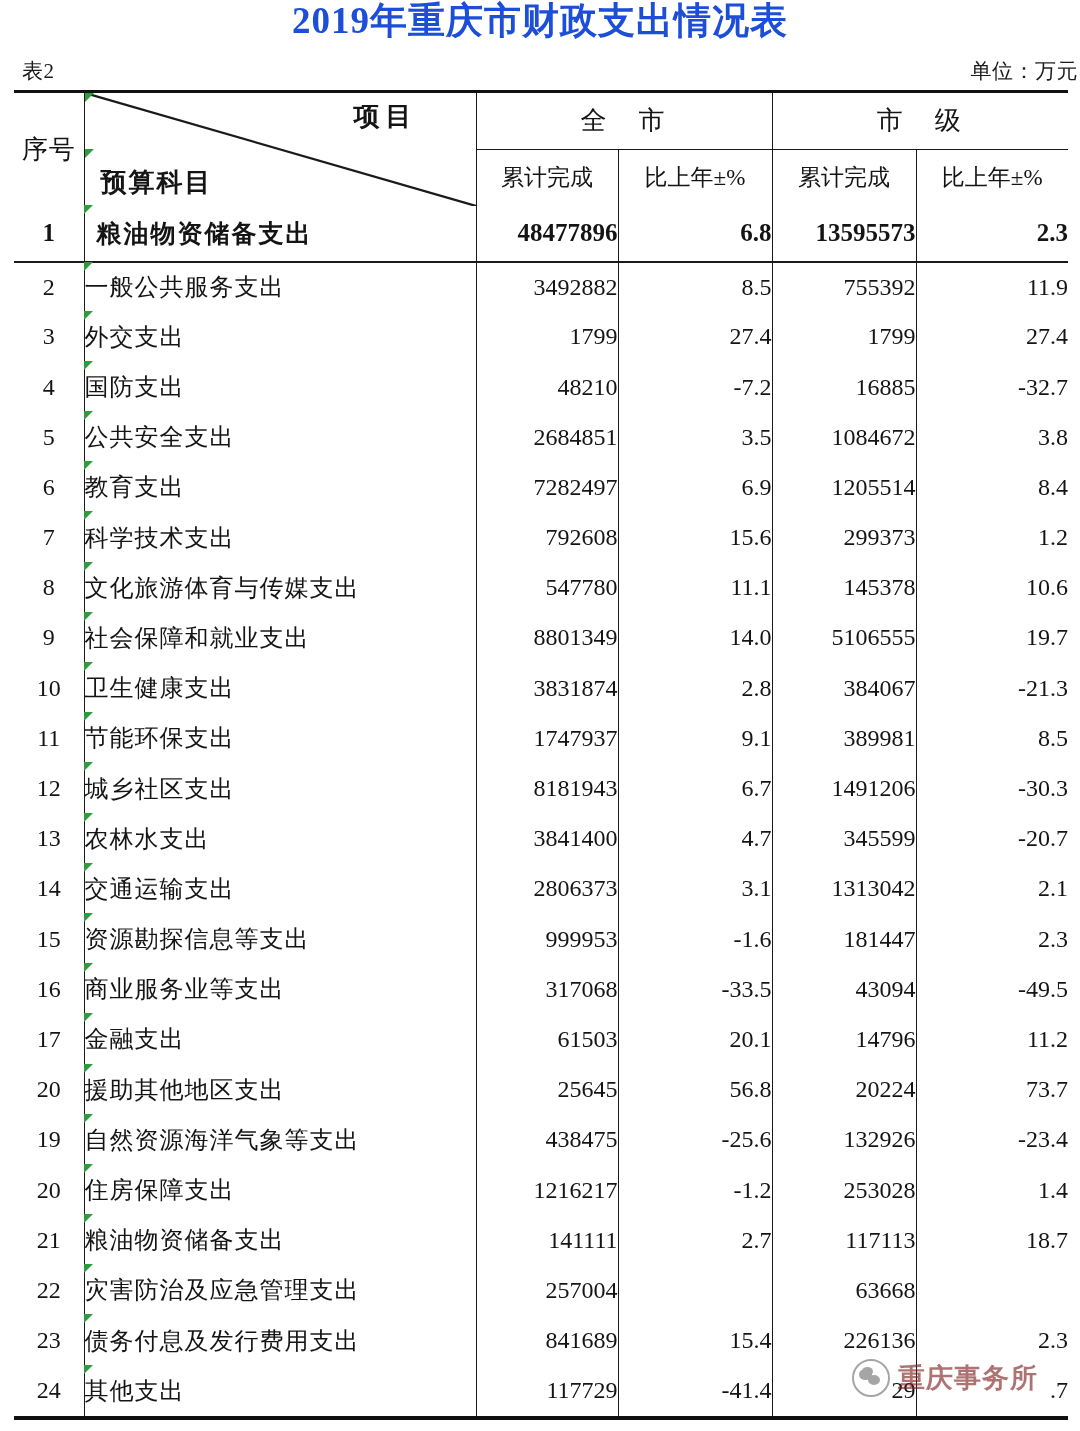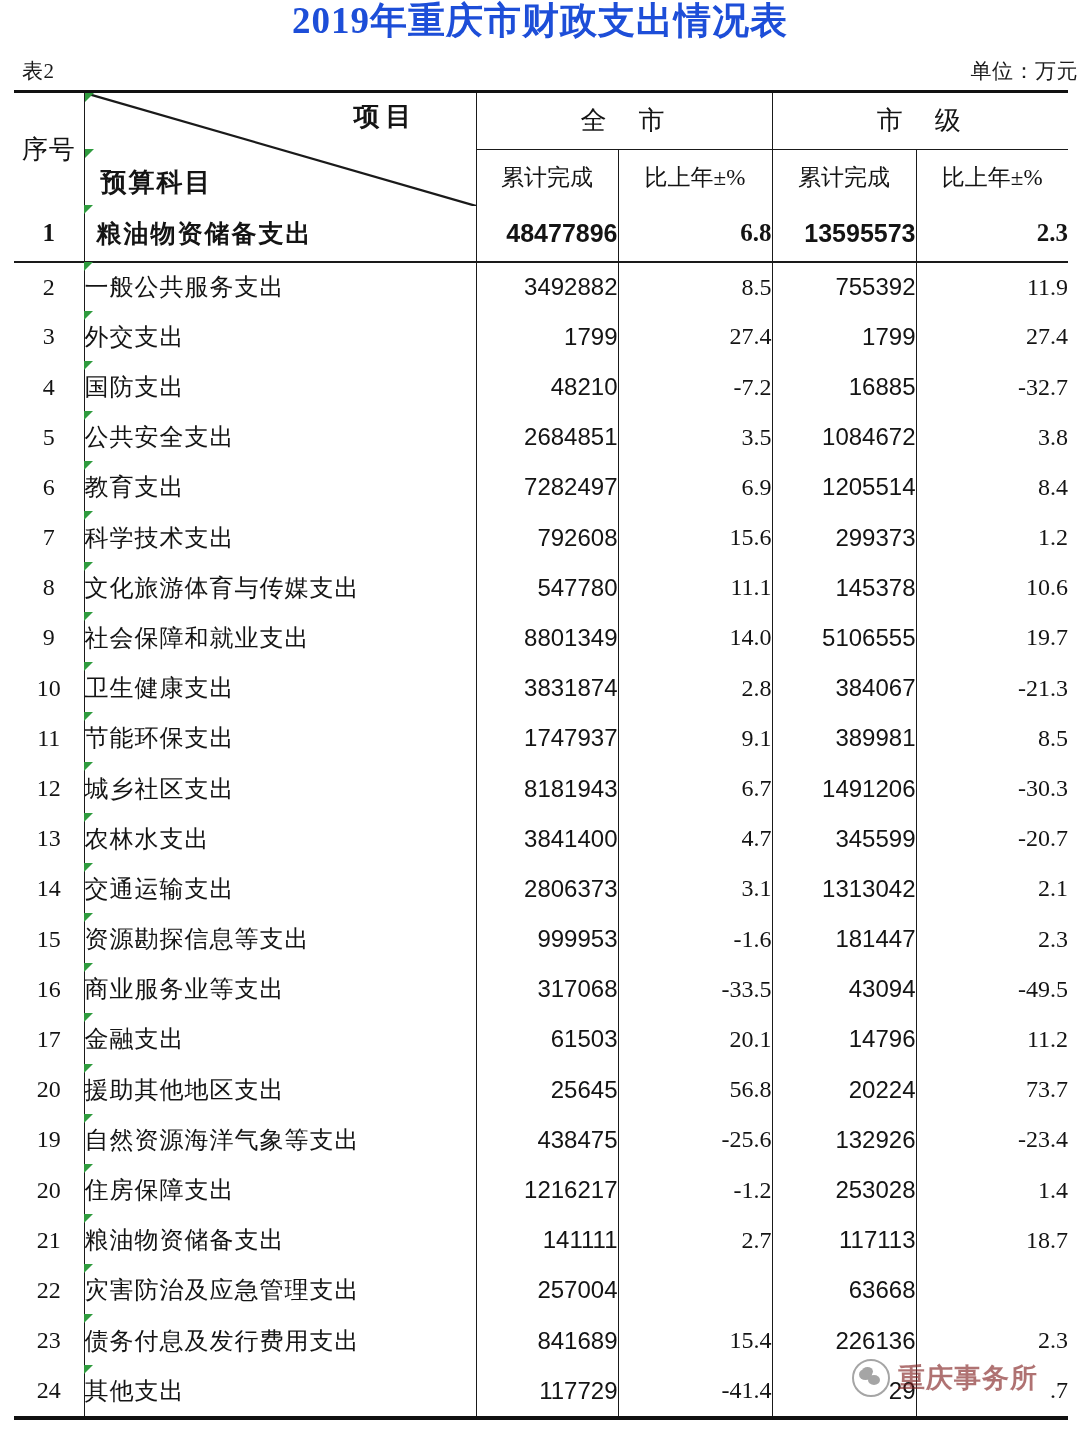--- a/index.html
+++ b/index.html
@@ -143,21 +143,21 @@
     text-align: left;
     font-size: 24px;
     padding-left: 18px;
     letter-spacing: 1px;
     position: relative;
   }
   td.num {
     text-align: right;
     font-size: 24px;
     padding-right: 12px;
-    font-family: Liberation Sans, sans-serif;
+    font-family: Liberation Serif, serif;
     margin-left: 29px;
   }
   td.pct {
     text-align: right;
     font-size: 24px;
     padding-right: 14px;
   }
   tr.row-total td {
     font-weight: bold;
     font-size: 25px;

